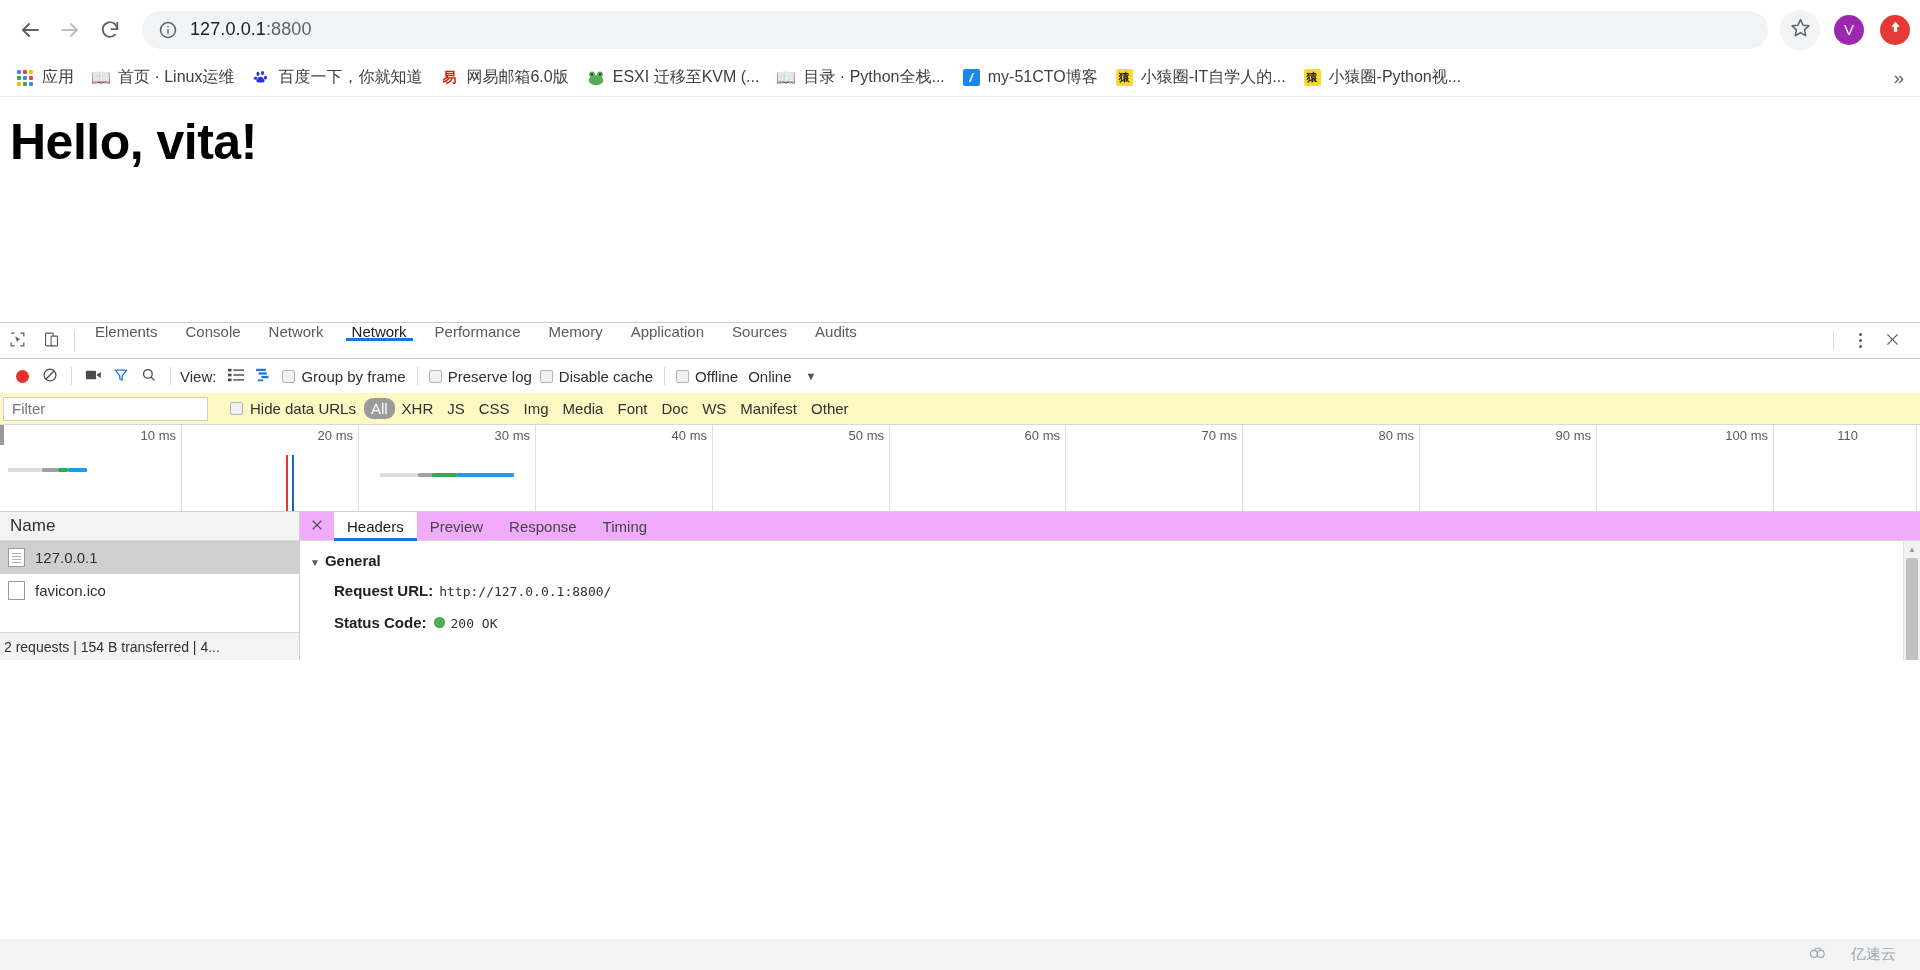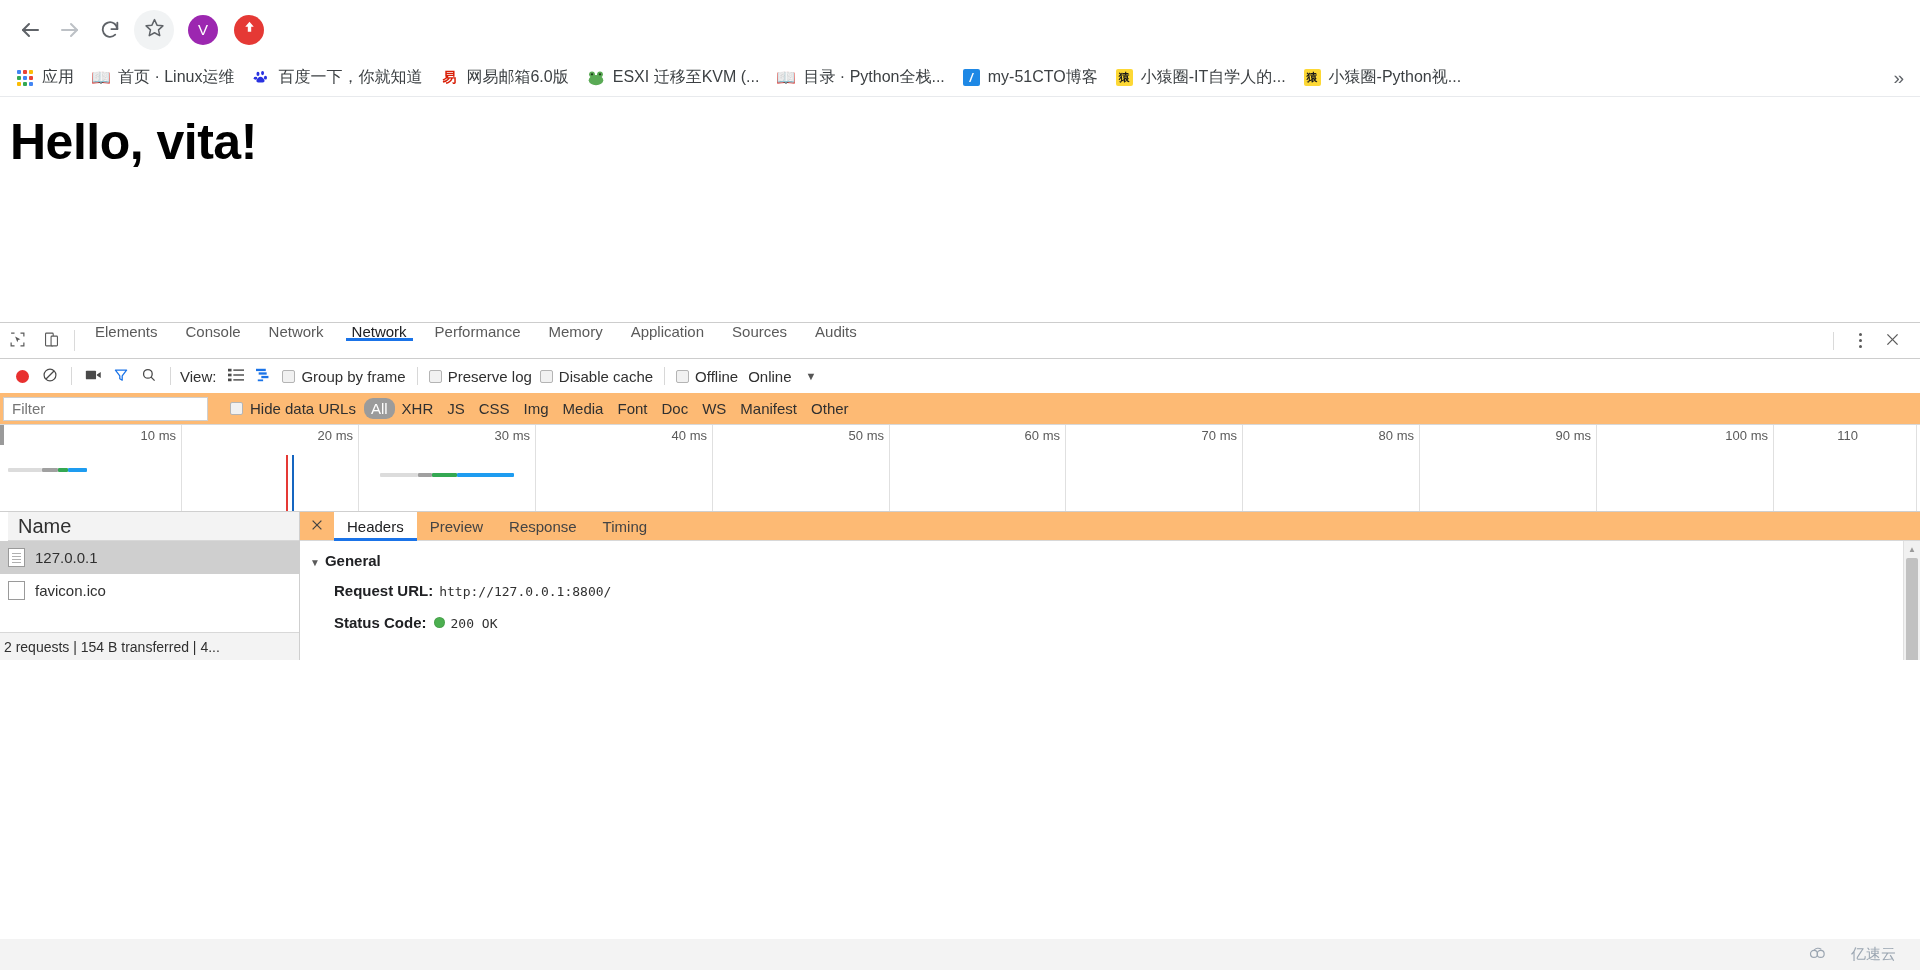--- a/index.html
+++ b/index.html
@@ -259,21 +259,21 @@
   }
   .nt-cb-label { font-size: 15px; color: #303030; }
   .nt-online { font-size: 15px; color: #303030; margin-left: 6px; }
   .nt-caret { margin-left: 14px; font-size: 11px; color: #555; }
 
   
   #filter-bar {
     height: 32px;
     display: flex; align-items: center;
     padding: 0 8px 0 0;
-    background: #fdba74;
+    background: #fef9c3;
     border-bottom: 1px solid #d8d8d8;
     flex: none;
   }
   #filter-input {
     width: 205px; height: 24px;
     border: 1px solid #cfcfcf;
     background: #fff;
     font-size: 15px;
     color: #8a8a8a;
     padding: 0 8px;
@@ -349,26 +349,25 @@
     width: 300px;
     flex: none;
     display: flex; flex-direction: column;
     border-right: 1px solid #cfcfcf;
     background: #ffffff;
   }
   #name-header {
     height: 29px;
     display: flex; align-items: center;
     padding: 0 10px;
-    font-size: 20px;
+    font-size: 17px;
     color: #303030;
     background: #f3f3f3;
     border-bottom: 1px solid #d8d8d8;
     flex: none;
-    margin-left: 8px;
   }
   #request-rows { flex: 1 1 auto; overflow: hidden; }
   .req-row {
     height: 33px;
     display: flex; align-items: center;
     padding: 0 8px;
     font-size: 15px;
     color: #303030;
     white-space: nowrap;
   }
@@ -406,21 +405,21 @@
   #details-pane {
     flex: 1 1 auto;
     display: flex; flex-direction: column;
     min-width: 0;
     background: #ffffff;
   }
   #details-tabbar {
     height: 29px;
     display: flex; align-items: stretch;
     border-bottom: 1px solid #d8d8d8;
-    background: #fdba74;
+    background: #f0abfc;
     flex: none;
   }
   #details-close {
     width: 34px;
     display:flex;align-items:center;justify-content:center;
     color: #444;
     font-size: 15px;
   }
   .dp-tab {
     display: flex; align-items: center;
@@ -558,20 +557,30 @@
 
     <div class="nav-btn">
       <span>
         <svg width="22" height="22" viewBox="0 0 24 24" fill="none" stroke="currentColor" stroke-width="2" stroke-linecap="round" stroke-linejoin="round">
             <path d="M20 11a8 8 0 1 0-2.3 6.1"></path>
             <polyline points="20 4 20 11 13.5 11"></polyline>
           </svg>
       </span>
     </div>
 
+    <div id="omnibox">
+      <span id="site-info-icon">
+        <svg width="20" height="20" viewBox="0 0 24 24" fill="none" stroke="currentColor" stroke-width="1.8">
+            <circle cx="12" cy="12" r="9"></circle>
+            <line x1="12" y1="11" x2="12" y2="16.5"></line>
+            <circle cx="12" cy="7.8" r="0.9" fill="currentColor" stroke="none"></circle>
+          </svg>
+      </span>
+      <span id="url-text"><span>127.0.0.1</span><span class="url-port">:8800</span></span>
+    </div>
 
     <div id="star-btn">
       <span>
         <svg width="21" height="21" viewBox="0 0 24 24" fill="none" stroke="currentColor" stroke-width="1.7" stroke-linejoin="round">
             <polygon points="12 3 14.9 9.3 21.6 10.1 16.6 14.7 18 21.3 12 18 6 21.3 7.4 14.7 2.4 10.1 9.1 9.3"></polygon>
           </svg>
       </span>
     </div>
 
     <div id="profile-avatar">

